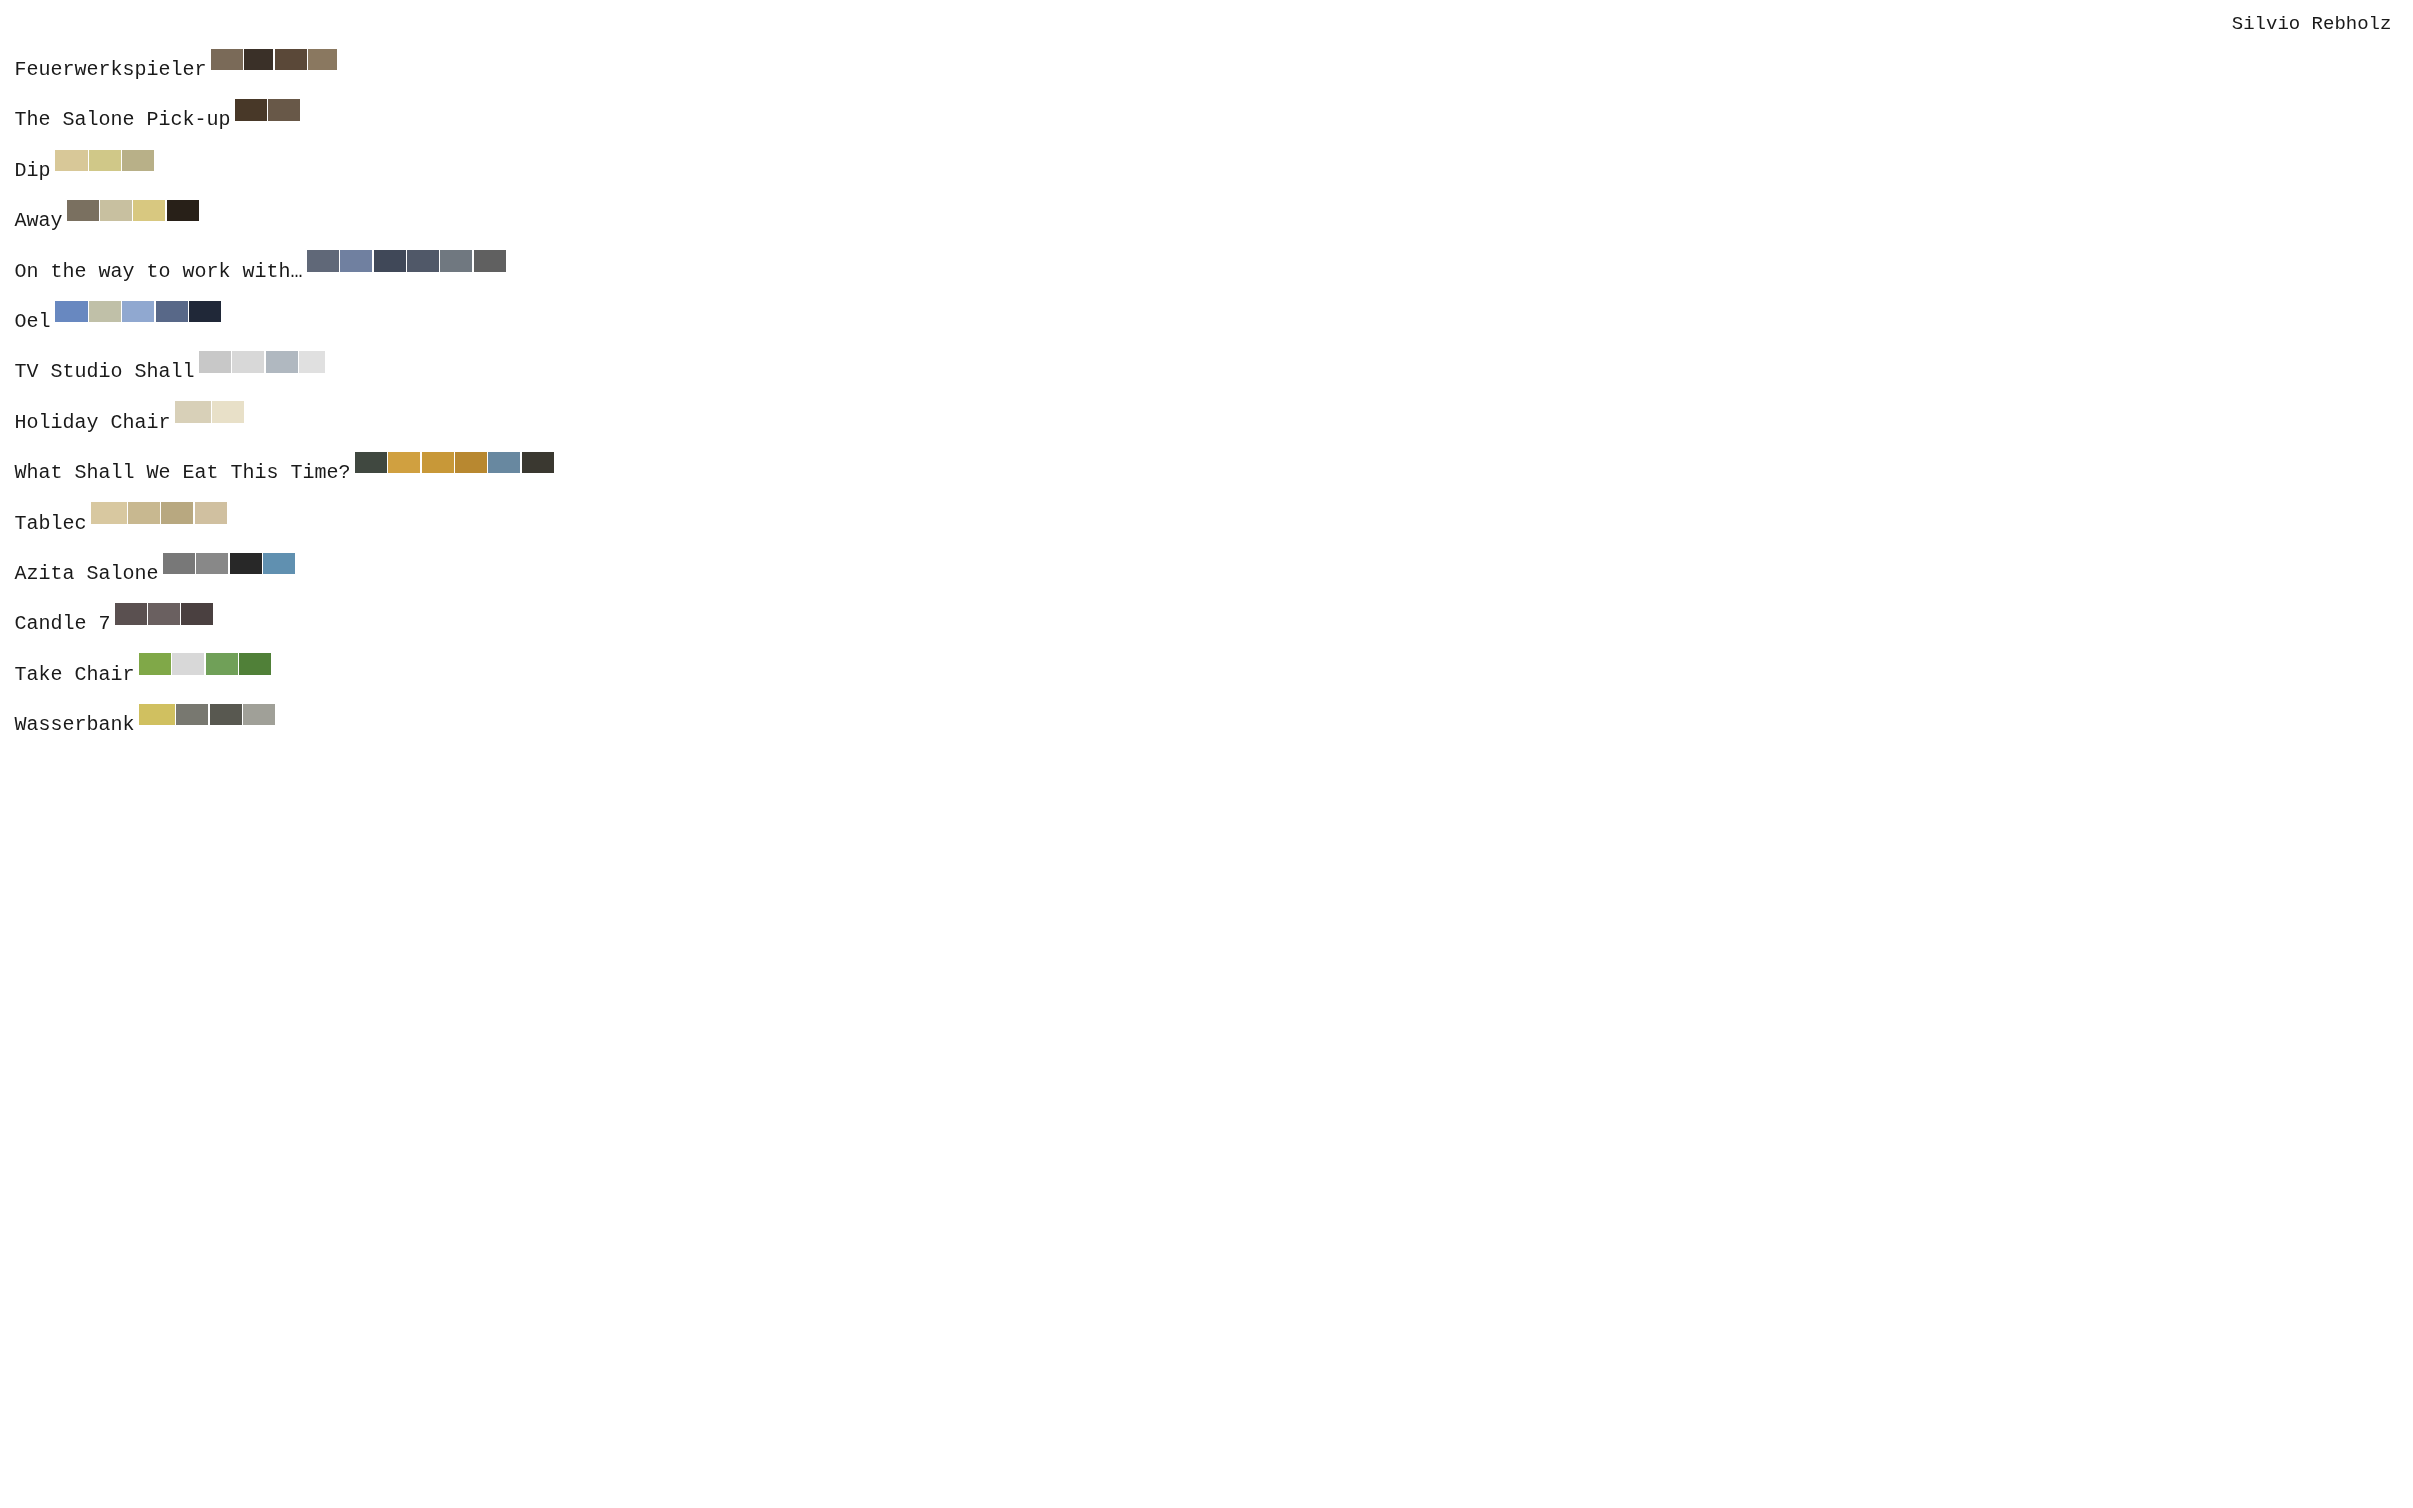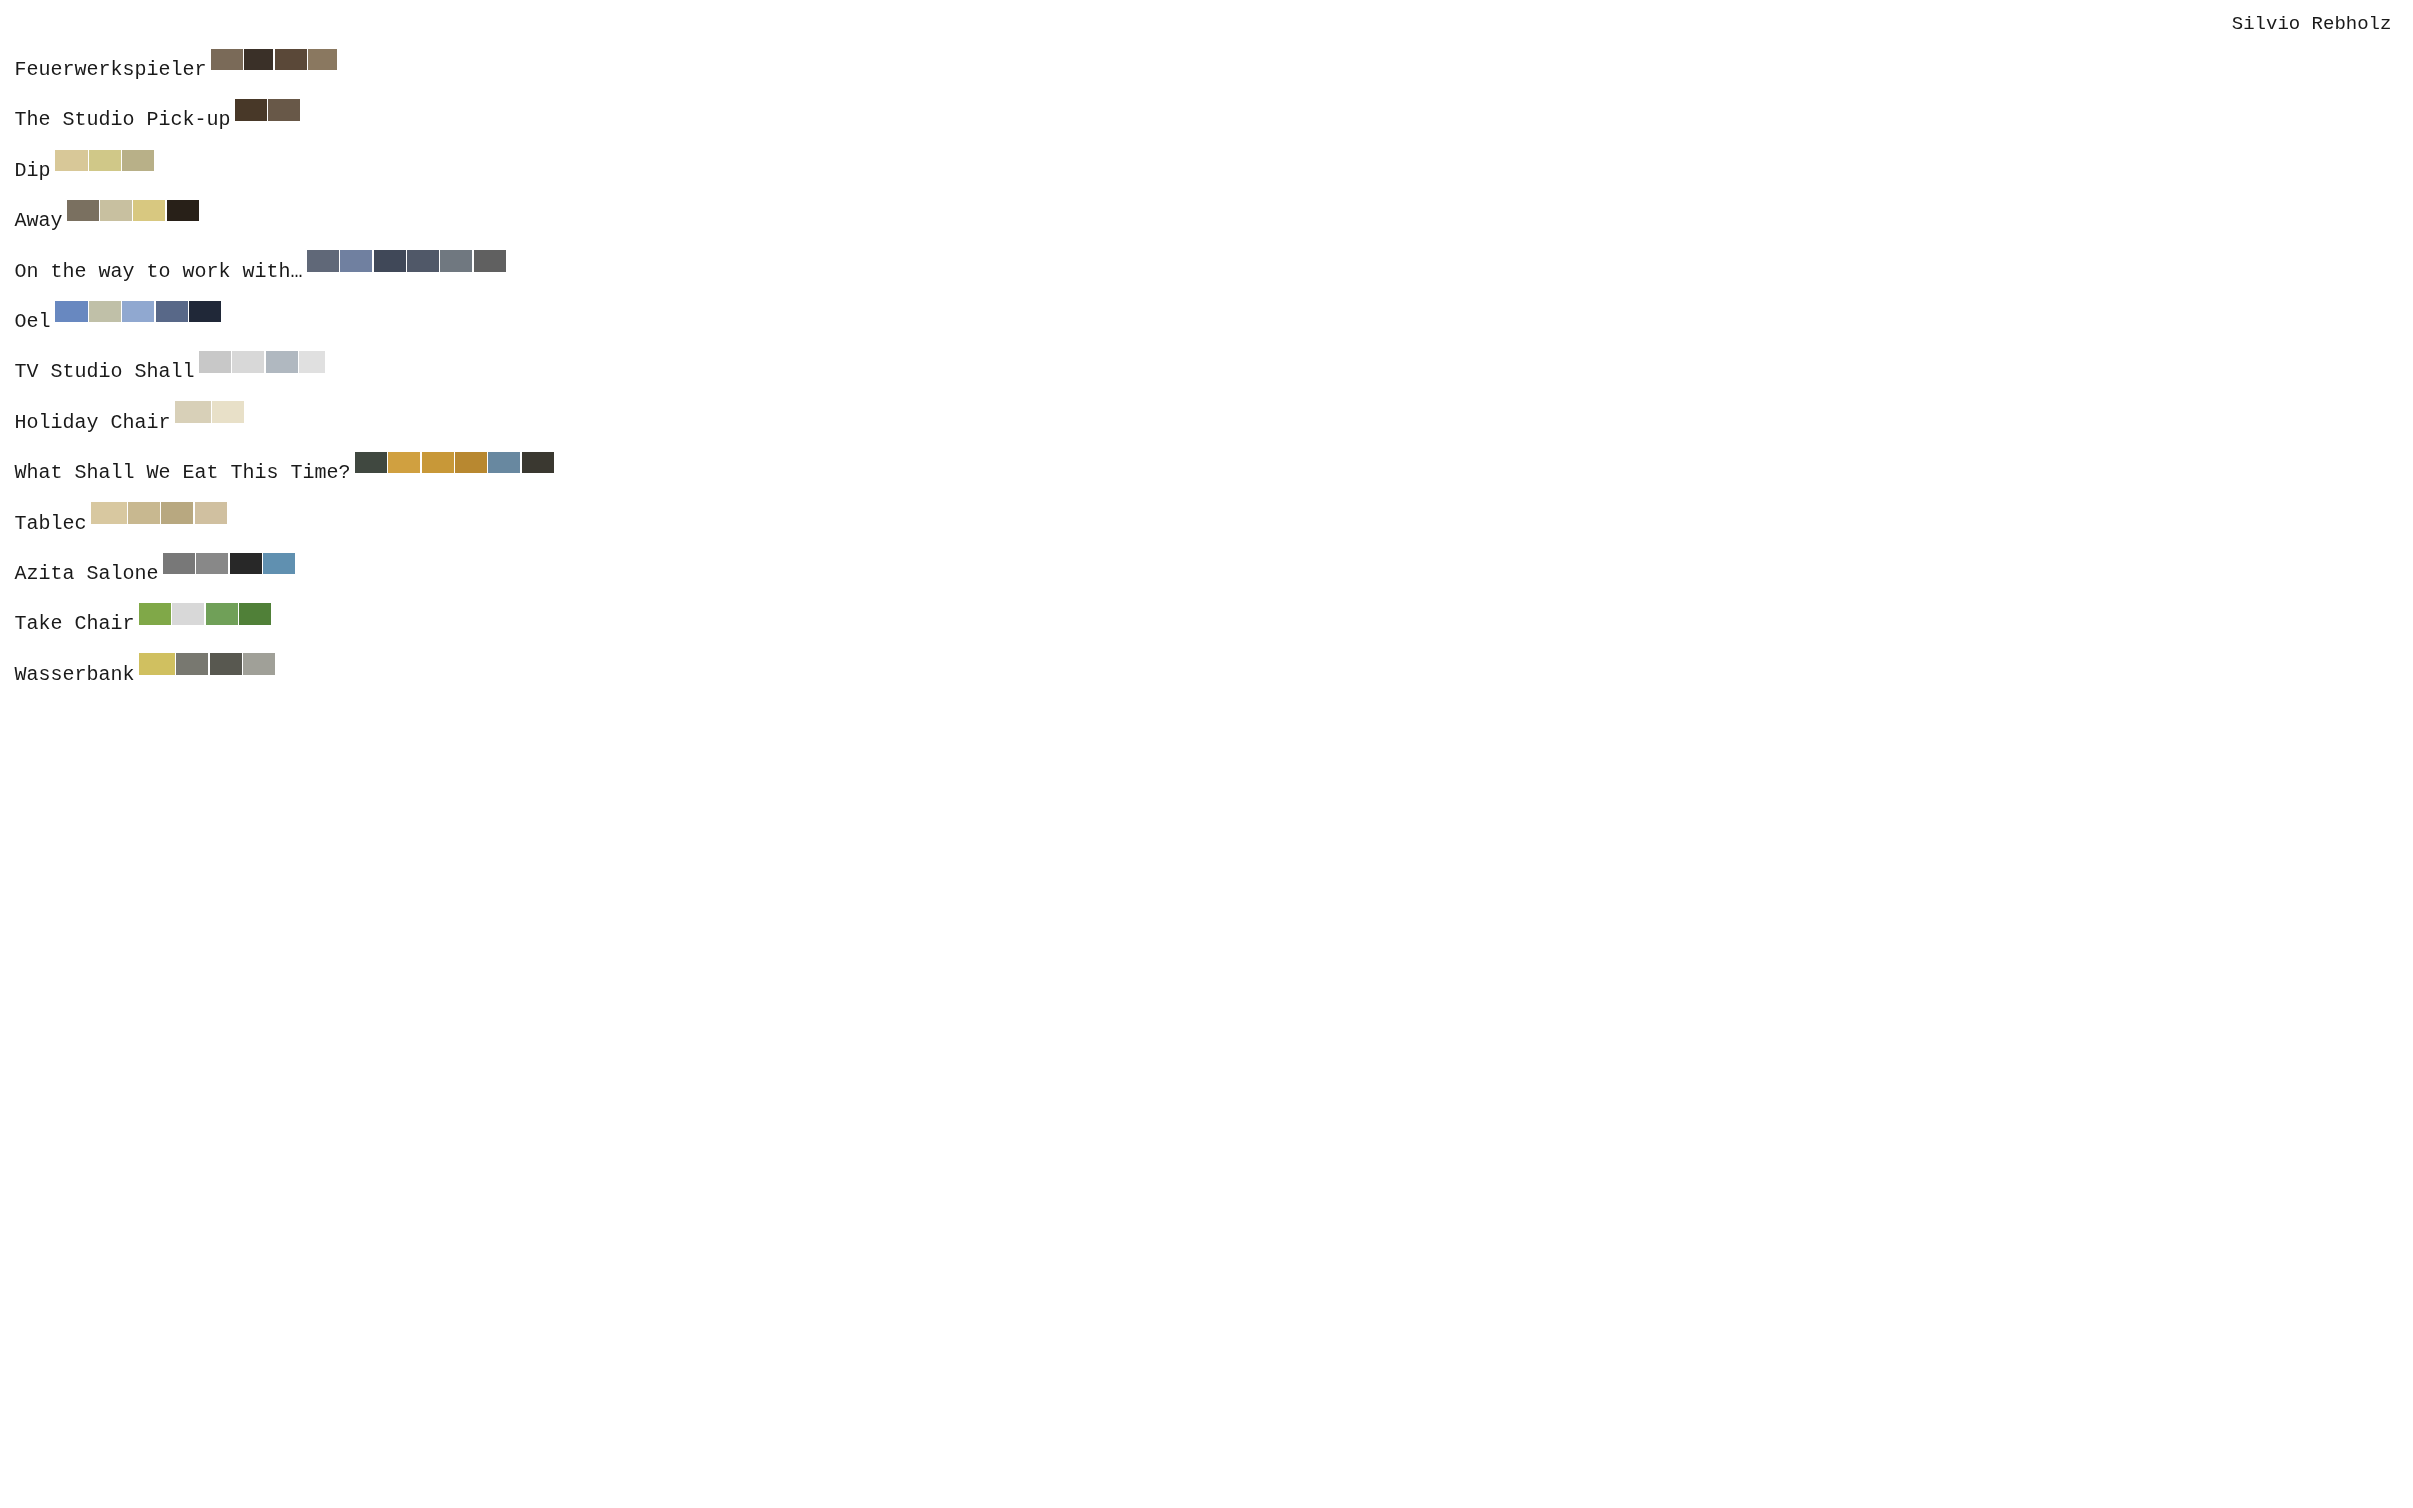--- a/index.html
+++ b/index.html
@@ -146,21 +146,21 @@
     <span class="project-label">Feuerwerkspieler</span>
     <span class="thumb-strip feuerwerkspieler">
       <span class="th"></span>
       <span class="th"></span>
       <span class="th"></span>
       <span class="th"></span>
     </span>
   </div>
 
   <div class="project-item">
-    <span class="project-label">The Studio Pick-up</span>
+    <span class="project-label">The Salone Pick-up</span>
     <span class="thumb-strip salone">
       <span class="th"></span>
       <span class="th"></span>
     </span>
   </div>
 
   <div class="project-item">
     <span class="project-label">Dip</span>
     <span class="thumb-strip dip">
       <span class="th"></span>
@@ -245,20 +245,28 @@
   <div class="project-item">
     <span class="project-label">Azita Salone</span>
     <span class="thumb-strip azita">
       <span class="th"></span>
       <span class="th"></span>
       <span class="th"></span>
       <span class="th"></span>
     </span>
   </div>
 
+  <div class="project-item">
+    <span class="project-label">Candle 7</span>
+    <span class="thumb-strip candle7">
+      <span class="th"></span>
+      <span class="th"></span>
+      <span class="th"></span>
+    </span>
+  </div>
 
   <div class="project-item">
     <span class="project-label">Take Chair</span>
     <span class="thumb-strip takeaway">
       <span class="th"></span>
       <span class="th"></span>
       <span class="th"></span>
       <span class="th"></span>
     </span>
   </div>

